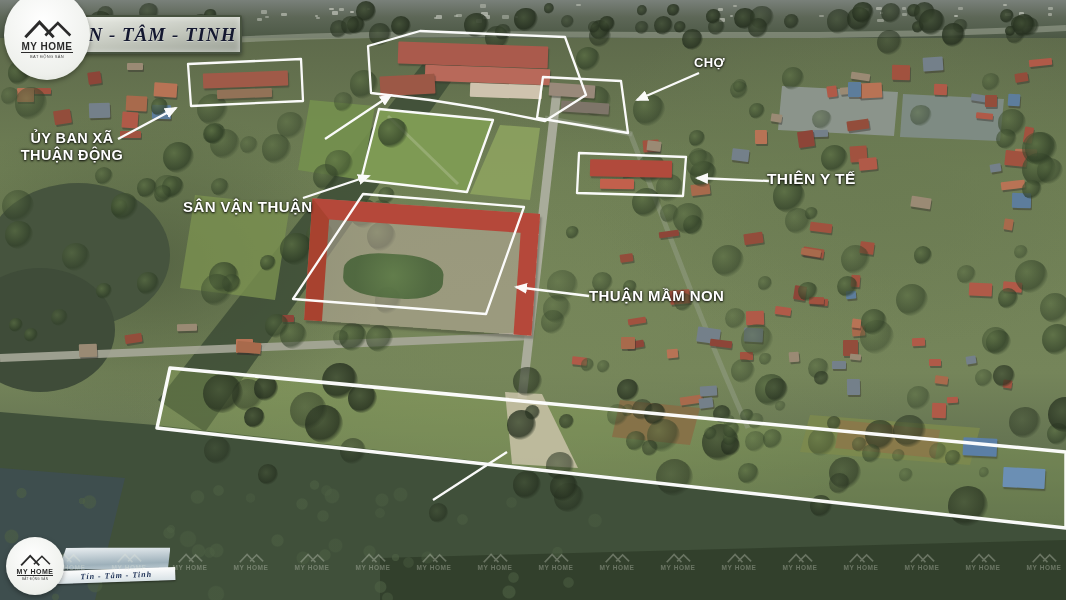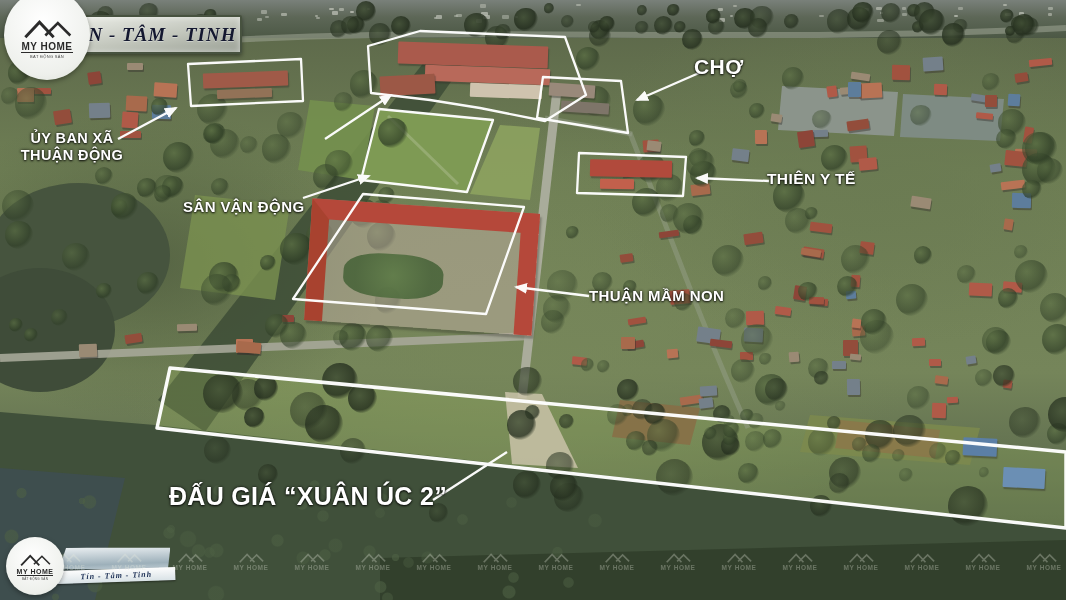--- a/index.html
+++ b/index.html
@@ -30,21 +30,21 @@
     box-shadow:2px 3px 2px rgba(50,48,40,.35);background:rgba(186,172,156,.55);}
   .kg-yard{position:absolute;left:18px;top:30px;width:100px;height:44px;border-radius:40%;
     background:radial-gradient(circle,#5c7a46,#49643a 70%);opacity:.9;}
   
   .lbl{position:absolute;z-index:6;color:#fff;font-weight:800;
     text-shadow:0 0 3px rgba(0,0,0,.85),0 1px 2px rgba(0,0,0,.7);letter-spacing:.4px;white-space:nowrap;}
   .lbl.two{text-align:center;line-height:1.18;}
   .committee{left:8px;top:130px;width:128px;font-size:14.5px;}
   .school{left:203px;top:122px;width:130px;font-size:14.5px;}
   .stadium{left:183px;top:198px;font-size:15px;}
-  .market{left:694px;top:55px;font-size:21px;}
+  .market{left:694px;top:55px;font-size:13px;}
   .clinic{left:767px;top:170px;font-size:15.5px;}
   .kindergarten{left:589px;top:287px;font-size:15px;}
   .auction{left:122px;top:481px;width:372px;font-size:25px;text-align:center;line-height:1.2;letter-spacing:.3px;z-index:6;}
   
   .logo-circle{position:absolute;background:radial-gradient(circle at 45% 35%,#ffffff,#eef0ec 70%,#d8dcd4);
     border-radius:50%;z-index:8;display:flex;flex-direction:column;align-items:center;justify-content:center;
     color:#2b2b2b;text-align:center;box-shadow:0 2px 5px rgba(0,0,0,.35);}
   .logo-circle.top{left:4px;top:-10px;width:86px;height:86px;padding-top:4px;}
   .logo-circle.bot{left:6px;top:537px;width:58px;height:58px;}
   .logo-name{font-weight:800;border-bottom:1.5px solid #2b2b2b;line-height:1.1;letter-spacing:.5px;}
@@ -562,26 +562,25 @@
       <line x1="769" y1="181" x2="697" y2="178" marker-end="url(#ah)"></line>
       <line x1="589" y1="296" x2="516" y2="287" marker-end="url(#ah)"></line>
       <line x1="433" y1="500" x2="507" y2="452"></line>
     </g>
   </svg>
 
   <div class="lbl two committee">
     <div>ỦY BAN XÃ</div>
     <div>THUẬN ĐỘNG</div>
   </div>
-  <div class="lbl stadium">SÂN VẬN ĐỘNG</div>
+  <div class="lbl stadium">SÂN VẬN THUẬN</div>
   <div class="lbl market">CHỢ</div>
   <div class="lbl clinic">THIÊN Y TẾ</div>
   <div class="lbl kindergarten">THUẬN MẦM NON</div>
   <div class="lbl auction">
-    <div>ĐẤU GIÁ “XUÂN ÚC 2”</div>
   </div>
 
   <div class="banner">TÍN - TÂM - TINH</div>
   <div class="logo-circle top">
     <svg width="50" height="26" viewBox="0 0 60 30">
       <path d="M4 26 L21 8 L38 26" fill="none" stroke="#2b2b2b" stroke-width="3.5"></path>
       <path d="M28 24 L43 9 L58 24" fill="none" stroke="#2b2b2b" stroke-width="3"></path>
     </svg>
     <div class="logo-name">MY HOME</div>
     <div class="logo-tag">BẤT ĐỘNG SẢN</div>

